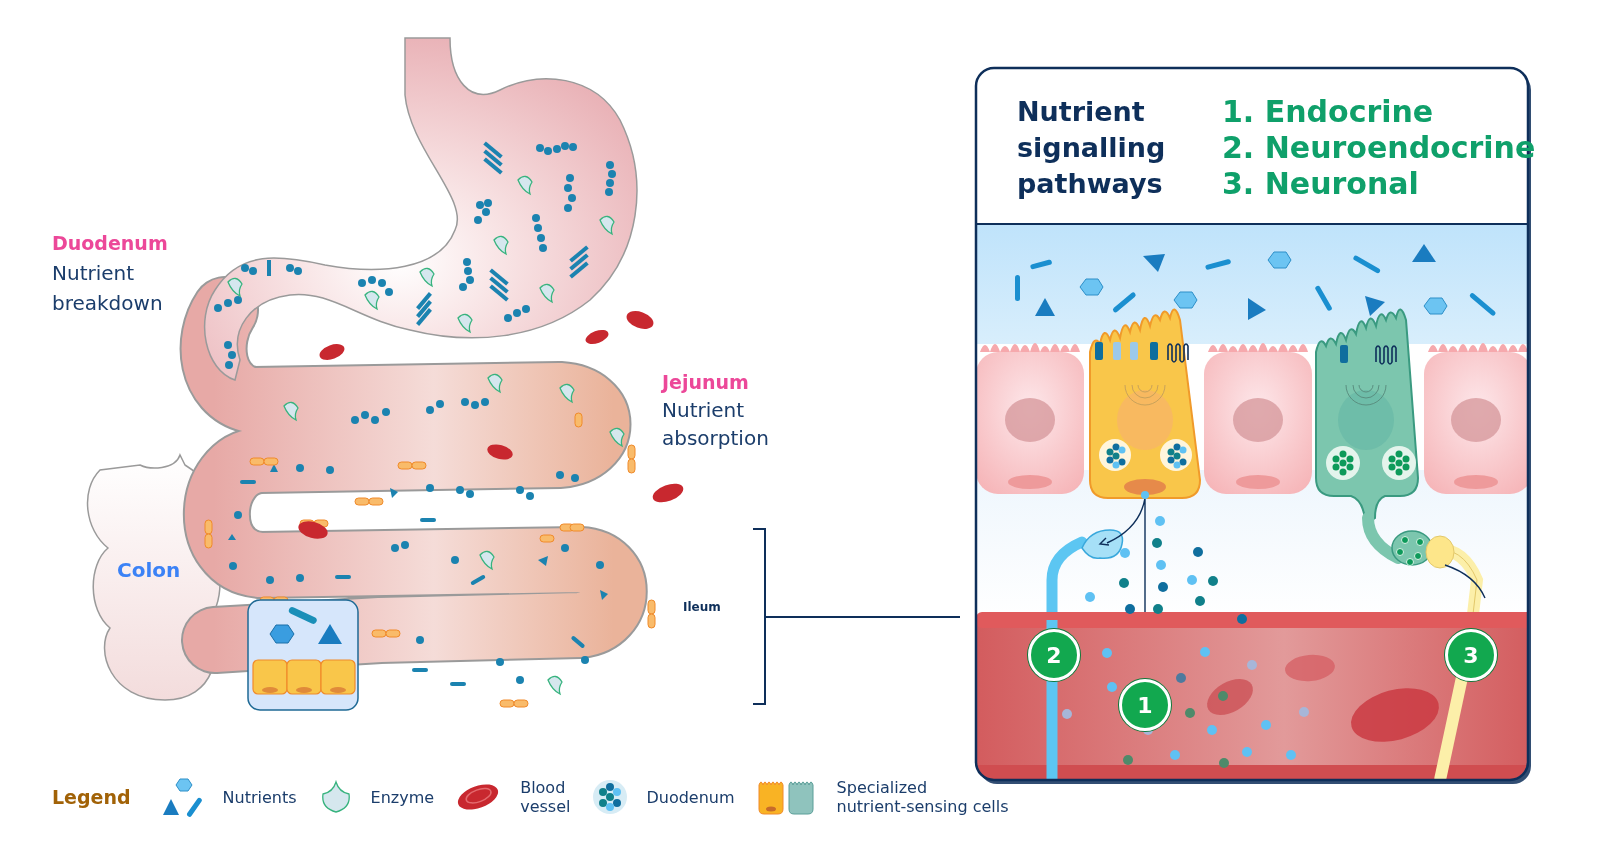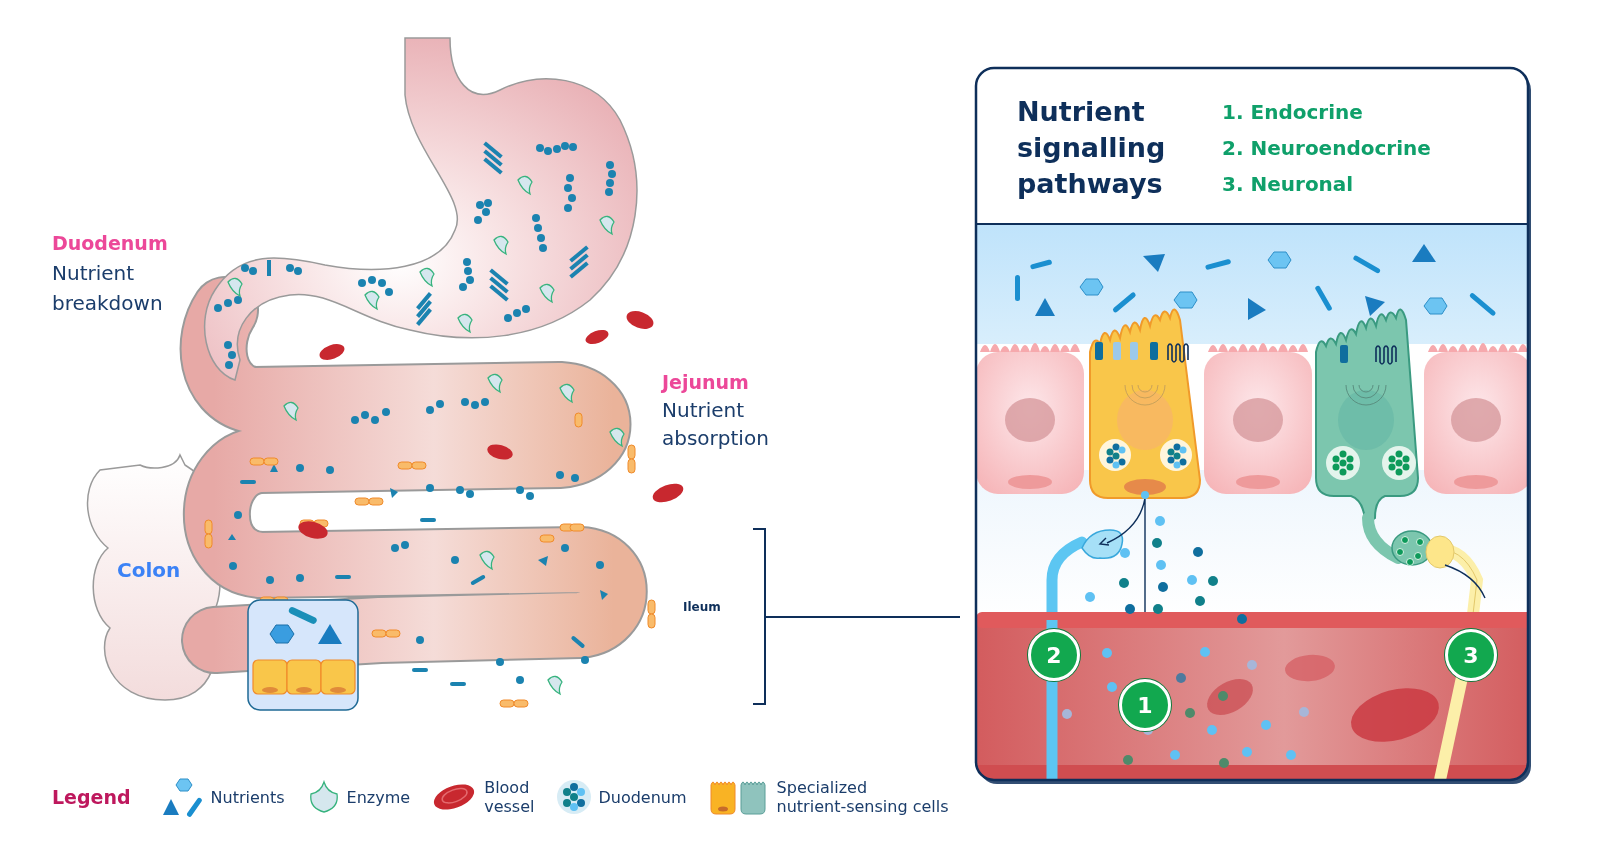--- a/index.html
+++ b/index.html
@@ -3,26 +3,26 @@
 <meta charset="utf-8">
 <style>
   html,body{margin:0;padding:0;background:#ffffff;}
   body{width:1600px;height:864px;position:relative;overflow:hidden;font-family:"DejaVu Sans","Liberation Sans",sans-serif;color:#0e2f5a;}
   svg{position:absolute;left:0;top:0;}
   .lbl{position:absolute;font-size:20px;line-height:30px;color:#1b3d6b;}
   .lbl b{display:block;font-weight:bold;color:#ec4899;font-size:19px;}
   .colon{position:absolute;left:117px;top:558px;font-size:20px;font-weight:bold;color:#3b82f6;}
   .ileum{position:absolute;left:683px;top:600px;font-size:12px;font-weight:bold;color:#0e2f5a;}
   .panel-title{position:absolute;left:1017px;top:94px;font-size:27px;line-height:36px;font-weight:bold;color:#0e2f5a;}
-  .pathways{position:absolute;left:1222px;top:94px;font-size:20px;line-height:36px;font-weight:bold;color:#0fa06a;}
+  .pathways{position:absolute;left:1222px;top:94px;font-size:30px;line-height:36px;font-weight:bold;color:#0fa06a;}
   .pathways div{white-space:nowrap;}
   .legend{position:absolute;left:52px;top:772px;height:50px;display:flex;align-items:center;font-size:16px;color:#1b3d6b;}
-  .legend .lt{font-weight:bold;font-size:19px;color:#be185d;margin-right:28px;}
+  .legend .lt{font-weight:bold;font-size:19px;color:#a16207;margin-right:28px;}
   .legend .li{display:flex;align-items:center;margin-right:22px;}
-  .legend .li span.t{line-height:19px;}
+  .legend .li span.t{line-height:19px;margin-left:12px;}
   .badge{position:absolute;width:46px;height:46px;border-radius:50%;background:#12a84f;border:3px solid #ffffff;color:#fff;font-weight:bold;font-size:22px;display:flex;align-items:center;justify-content:center;box-shadow:0 0 0 1px #0c7a3a;}
 </style>
 </head>
 <body>
 
 <svg width="960" height="760" viewBox="0 0 960 760">
   <defs>
     <radialGradient id="stomachG" cx="0.45" cy="0.65" r="0.7">
       <stop offset="0" stop-color="#ffffff"></stop>
       <stop offset="0.35" stop-color="#f8e3e4"></stop>

